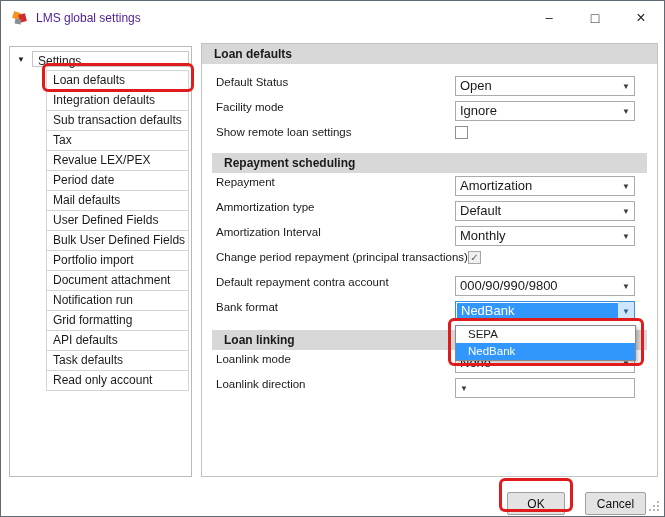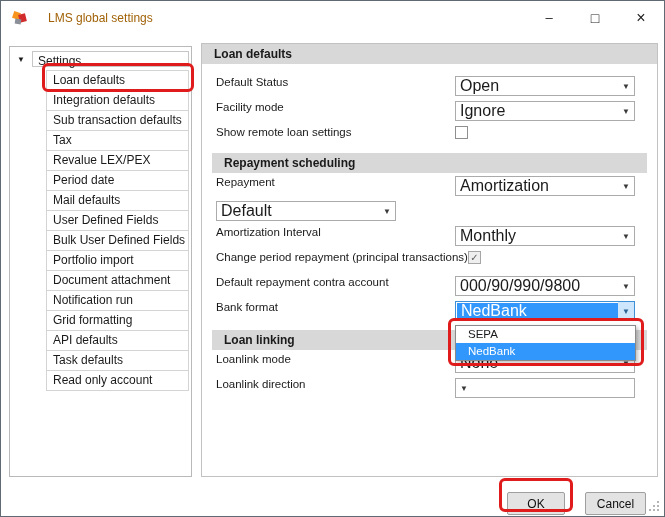--- a/index.html
+++ b/index.html
@@ -8,21 +8,21 @@
 
   .dialog { position:relative; width:665px; height:517px; background:#fff; border:1px solid #5f6a73; overflow:hidden; }
 
   
   .titlebar { position:absolute; left:0; top:0; right:0; height:33px; display:flex; align-items:center; padding-left:11px; background:#fff; }
   .app-icon { position:relative; width:16px; height:16px; margin-right:8px; flex:0 0 auto; }
   .app-icon i { position:absolute; display:block; }
   .app-icon .p1 { left:1px; top:2px; width:7px; height:7px; background:#f7941d; transform:rotate(18deg); }
   .app-icon .p2 { left:7px; top:4px; width:7px; height:8px; background:#d22b2b; transform:rotate(-14deg); }
   .app-icon .p3 { left:3px; top:9px; width:6px; height:5px; background:#8a8f98; transform:rotate(8deg); }
-  .title { font-size:12px; color:#a16207;margin-left:12px; }
+  .title { font-size:12px; color:#4c1d95; }
   .win-controls { position:absolute; right:0; top:0; height:33px; display:flex; }
   .win-btn { width:46px; height:33px; display:flex; align-items:center; justify-content:center; font-size:13px; color:#222; cursor:pointer; }
   .win-btn.close { font-size:16px; }
   .win-btn.max { font-size:14px; }
 
   
   .sidebar { position:absolute; left:8px; top:45px; width:183px; height:431px; border:1px solid #b9b9b9; background:#fff; }
   .tree-root { display:flex; align-items:center; height:22px; margin-top:1px; }
   .expander { width:22px; text-align:center; font-size:8px; color:#1c1c1c; cursor:pointer; }
   .root-cell { flex:1; margin-right:2px; border:1px solid #c6c6c6; height:16px; line-height:18px; padding-left:5px; background:#fff; cursor:pointer; }
@@ -35,21 +35,21 @@
   .panel-header { height:20px; line-height:20px; background:#d8d8d8; font-weight:bold; padding-left:12px; }
   .rows { position:relative; padding-top:12px; }
   .row { display:flex; align-items:flex-start; height:24px; margin-bottom:1px; padding:0 22px 0 14px; }
   .row .label { flex:1; font-size:11.5px; white-space:nowrap; }
   .control { width:180px; flex:0 0 auto; display:flex; align-items:center; }
   .section-header { height:20px; line-height:20px; background:#d8d8d8; font-weight:bold; padding-left:12px; margin:3px 10px; }
   .section-header.linking { margin-top:5px; }
 
   
   .combo { width:180px; height:20px; border:1px solid #ababab; background:#fff; display:flex; align-items:stretch; cursor:pointer; }
-  .combo-value { flex:1; padding-left:4px; line-height:18px; font-size:16px; white-space:nowrap; overflow:hidden; }
+  .combo-value { flex:1; padding-left:4px; line-height:18px; font-size:13px; white-space:nowrap; overflow:hidden; }
   .combo-arrow { width:16px; display:flex; align-items:center; justify-content:center; font-size:8px; color:#3a3a3a; }
   .combo.focused { border-color:#3f8fd6; }
   .combo.focused .combo-value { background:#3297fd; color:#fff; margin:1px 0 1px 1px; line-height:16px; }
   .combo.focused .combo-arrow { background:#cde6fb; color:#2a6496; }
 
   
   .checkbox { width:13px; height:13px; border:1px solid #8f8f8f; background:#fff; display:flex; align-items:center; justify-content:center; font-size:10px; color:#5f5f5f; cursor:pointer; }
   .checkbox.checked { background:#efefef; border-color:#a6a6a6; }
 
   
@@ -153,20 +153,21 @@
         <div class="label">Repayment</div>
         <div class="control">
           <div class="combo">
             <span class="combo-value">Amortization</span>
             <span class="combo-arrow">▼</span>
           </div>
         </div>
       </div>
 
       <div class="row">
+        <div class="label">Ammortization type</div>
         <div class="control">
           <div class="combo">
             <span class="combo-value">Default</span>
             <span class="combo-arrow">▼</span>
           </div>
         </div>
       </div>
 
       <div class="row">
         <div class="label">Amortization Interval</div>

